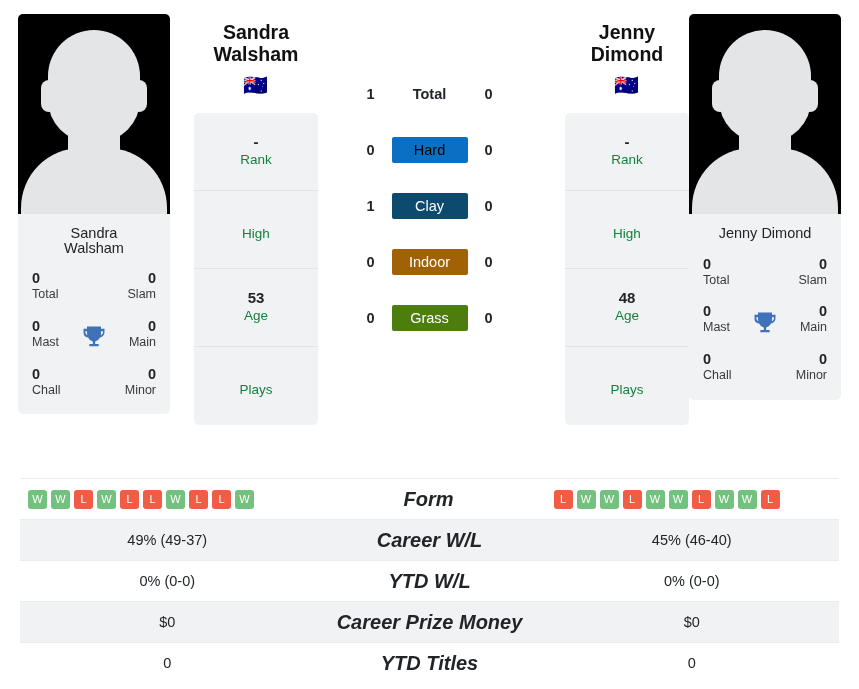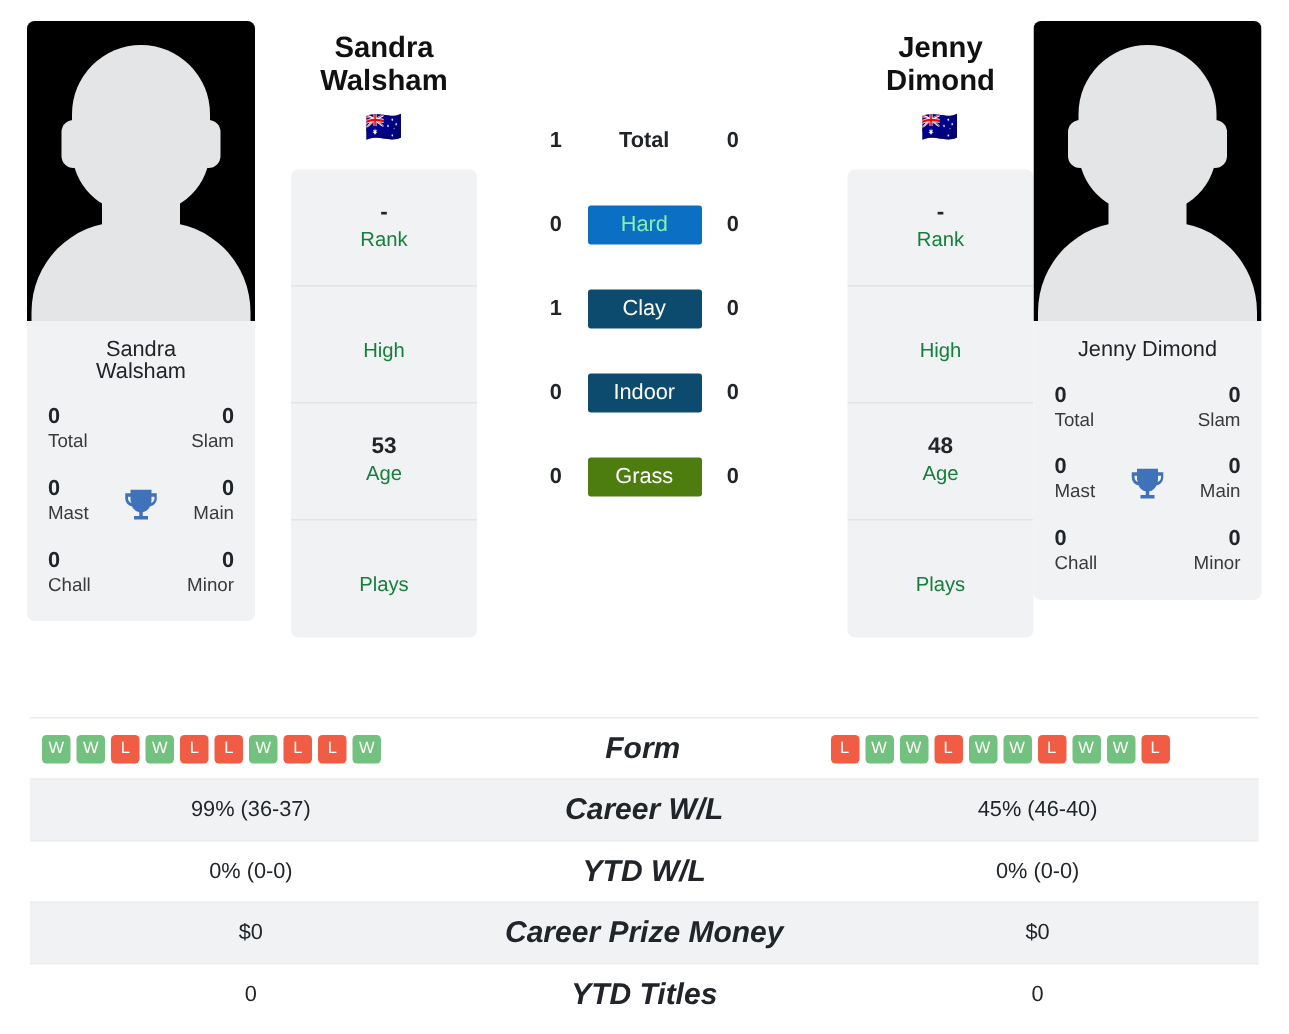--- a/index.html
+++ b/index.html
@@ -327,31 +327,31 @@
     </div>
 
     <div class="center-col" id="surface-col">
         <div class="surf-row">
           <div class="surf-num">1</div>
           <div class="surf-badge plain">Total</div>
           <div class="surf-num">0</div>
         </div>
         <div class="surf-row">
           <div class="surf-num">0</div>
-          <div class="surf-badge" style="background: rgb(11, 111, 196); color: #86efac;">Hard</div>
+          <div class="surf-badge" style="background: rgb(11, 111, 196); color: #000000;">Hard</div>
           <div class="surf-num">0</div>
         </div>
         <div class="surf-row">
           <div class="surf-num">1</div>
           <div class="surf-badge" style="background: #0c4a6e; color: rgb(255, 255, 255);">Clay</div>
           <div class="surf-num">0</div>
         </div>
         <div class="surf-row">
           <div class="surf-num">0</div>
-          <div class="surf-badge" style="background: #0c4a6e; color: rgb(255, 255, 255);">Indoor</div>
+          <div class="surf-badge" style="background: #a16207; color: rgb(255, 255, 255);">Indoor</div>
           <div class="surf-num">0</div>
         </div>
         <div class="surf-row">
           <div class="surf-num">0</div>
           <div class="surf-badge" style="background: #4d7c0f; color: rgb(255, 255, 255);">Grass</div>
           <div class="surf-num">0</div>
         </div>
       </div>
 
     <div class="info-col">
@@ -453,21 +453,21 @@
           <span class="fbadge L">L</span>
           <span class="fbadge W">W</span>
           <span class="fbadge W">W</span>
           <span class="fbadge L">L</span>
           <span class="fbadge W">W</span>
           <span class="fbadge W">W</span>
           <span class="fbadge L">L</span>
         </div>
       </div>
       <div class="trow odd">
-        <div class="tcell">99% (36-37)</div>
+        <div class="tcell">49% (49-37)</div>
         <div class="tcell mid">Career W/L</div>
         <div class="tcell">45% (46-40)</div>
       </div>
       <div class="trow">
         <div class="tcell">0% (0-0)</div>
         <div class="tcell mid">YTD W/L</div>
         <div class="tcell">0% (0-0)</div>
       </div>
       <div class="trow odd">
         <div class="tcell">$0</div>

